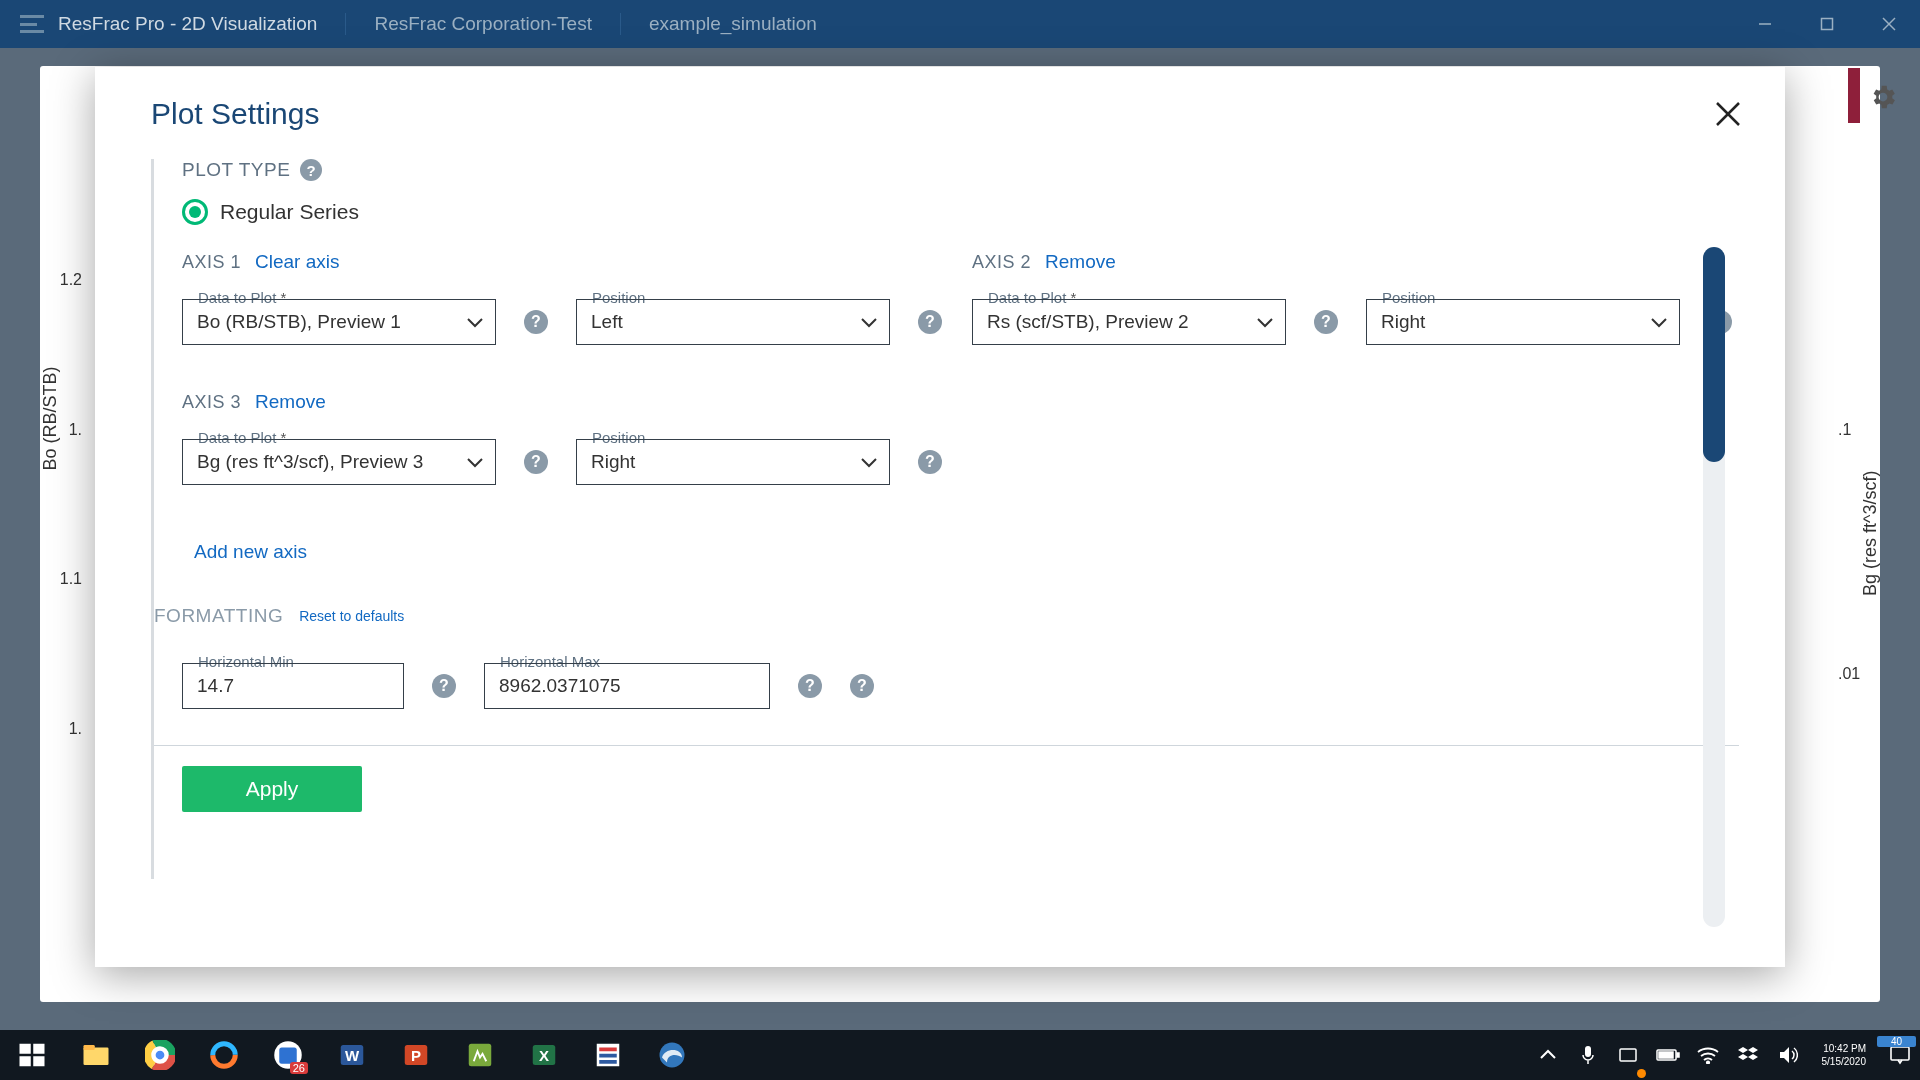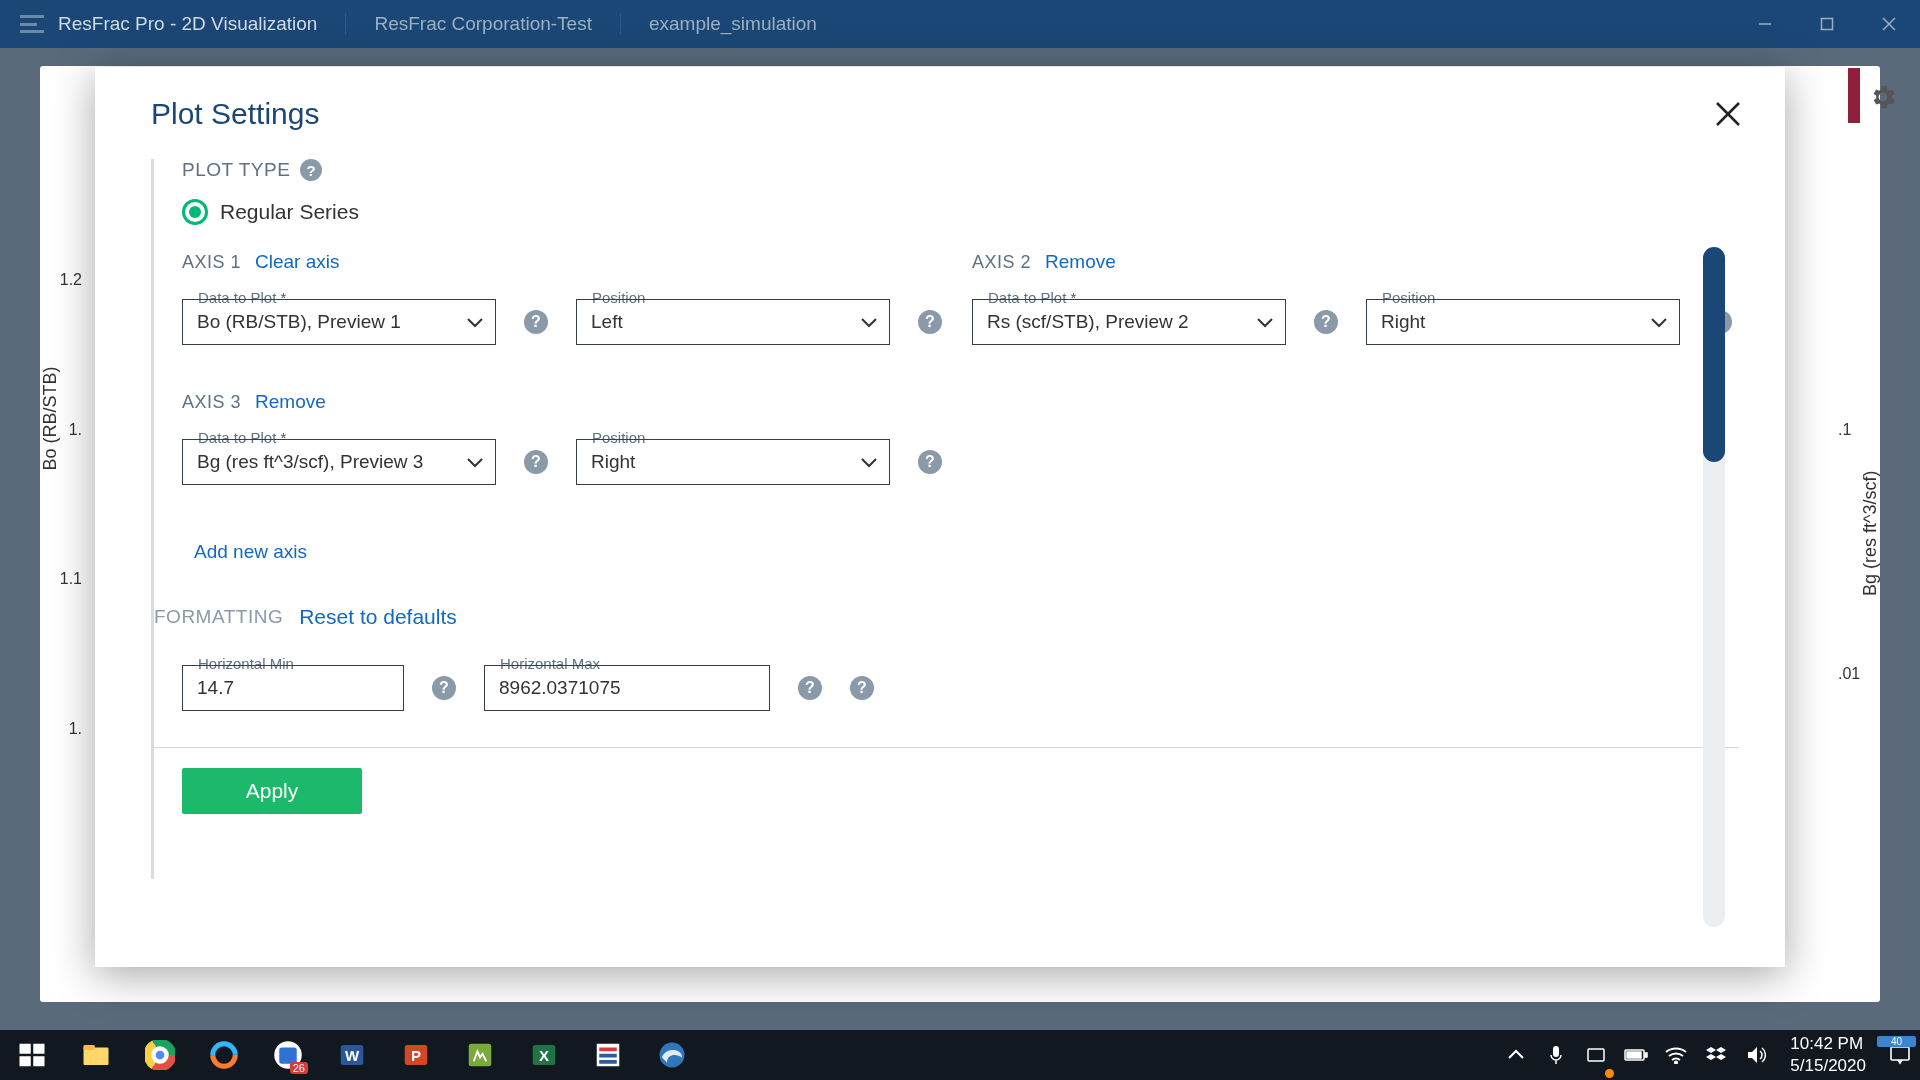--- a/index.html
+++ b/index.html
@@ -65,31 +65,31 @@
 .field.w-pos  { width: 338px; }
 .field.w-min  { width: 222px; }
 .field.w-max  { width: 286px; }
 .field.w-scale{ width: 408px; }
 
 .helpicon { width: 24px; height: 24px; border-radius: 50%; background: #8a9aa8; color: #fff; display: flex; align-items: center; justify-content: center; font-size: 16px; font-weight: bold; cursor: pointer; flex: none; }
 
 .addlink { color: #1269c2; font-size: 19px; cursor: pointer; margin: 10px 0 30px 12px; display: inline-block; }
 .fmt-head { display: flex; align-items: center; gap: 16px; margin: 12px 0 36px -28px; }
 .fmt-head .tag { color: #8a9aa8; font-size: 19px; letter-spacing: 0.5px; }
-.fmt-head .reset { color: #1269c2; font-size: 21px; cursor: pointer; }
+.fmt-head .reset { color: #1269c2; font-size: 14px; cursor: pointer; }
 
 .applybtn { width: 180px; height: 46px; background: #1db96a; color: #fff; font-size: 21px; border: none; cursor: pointer; margin-top: 2px; border-radius: 2px; }
 .hr { border: none; border-top: 1.5px solid #cfd6dc; margin: 0 0 18px -28px; width: calc(100% + 28px); }
 
 
 .taskbar { position: absolute; bottom: 0; left: 0; right: 0; height: 50px; background: #111820; display: flex; align-items: center; color: #fff; }
 .taskbar .tb { width: 64px; height: 50px; display: flex; align-items: center; justify-content: center; cursor: pointer; }
 .taskbar .tb.small { width: 40px; }
 .taskbar .spacer { flex: 1; }
-.taskbar .clock { text-align: left; font-size: 17px; line-height: 1.3; padding: 0 14px; }
+.taskbar .clock { text-align: right; font-size: 10px; line-height: 1.3; padding: 0 14px; }
 .tbicon { width: 30px; height: 30px; display: block; }
 .badge { position: relative; }
 .badge::after { content: ''; position: absolute; bottom: 2px; right: 2px; width: 9px; height: 9px; background: #ff8a00; border-radius: 50%; }
 </style>
 </head>
 <body>
 
 <div class="titlebar">
   <div class="logo">
       <span></span>

